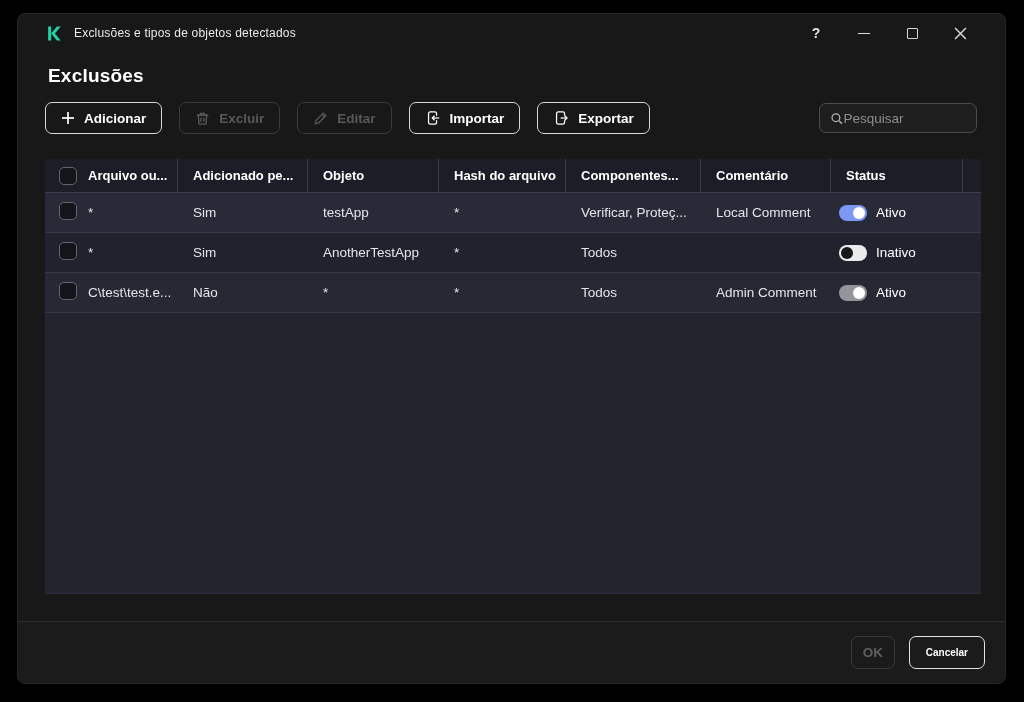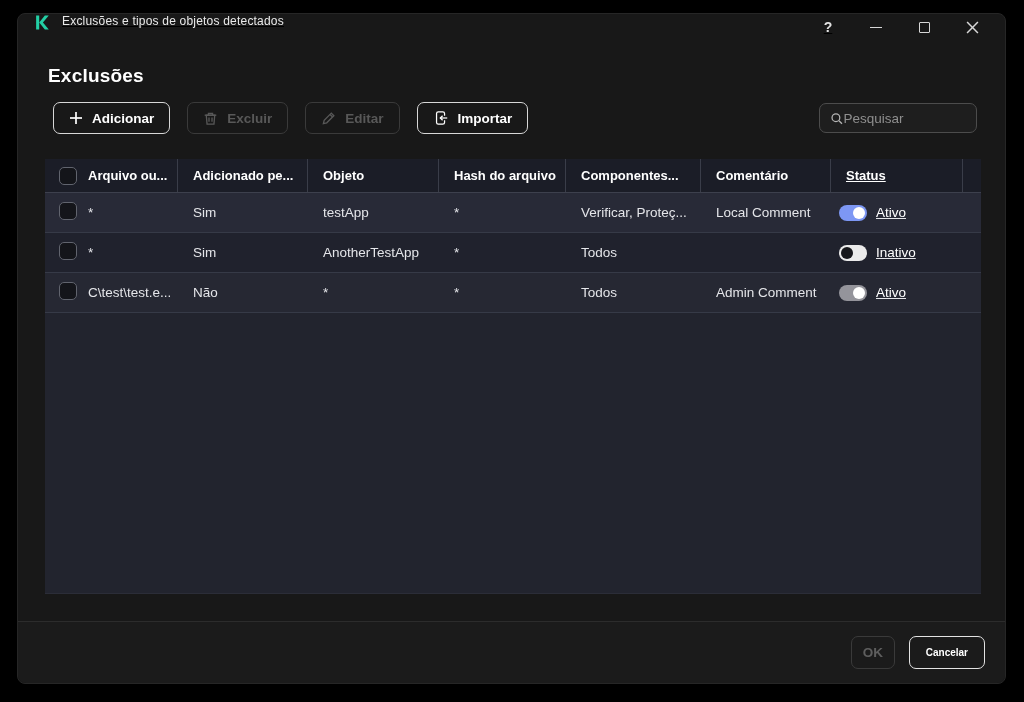--- a/index.html
+++ b/index.html
@@ -6,38 +6,38 @@
   html,body { background:#000; }
   body { font-family:"Liberation Sans", sans-serif; }
   .stage { position:relative; width:1024px; height:702px; background:#000; overflow:hidden; }
 
   .window {
     position:absolute; left:17px; top:13px; width:989px; height:671px;
     background:#181818; border:1px solid #262626; border-radius:8px;
   }
 
   
-  .titlebar { height:38px; display:flex; align-items:flex-start; padding:0 16px;text-decoration:underline; }
+  .titlebar { height:38px; display:flex; align-items:center; padding:0 28px; }
   .logo { width:17px; height:17px; margin-right:11px; display:inline-flex; }
   .win-title { font-size:12px; color:#eaeaea; letter-spacing:.2px; }
   .win-controls { margin-left:auto; display:flex; align-items:center; gap:14px; }
   .winbtn {
     width:34px; height:26px; background:transparent; border:0; color:#d6d6d6;
     display:flex; align-items:center; justify-content:center; cursor:pointer;
     font-family:"Liberation Sans", sans-serif;
   }
   .help-glyph { font-size:14px; font-weight:700; color:#e3e3e3; }
   .min-glyph { width:12px; height:0; border-top:1.6px solid #d6d6d6; display:block; }
   .max-glyph { width:11px; height:11px; border:1.4px solid #d6d6d6; border-radius:1px; display:block; }
 
   
   .page-title { margin:13px 0 0 30px; font-size:19px; font-weight:700; color:#fff; letter-spacing:.2px; }
 
   
-  .toolbar { position:absolute; left:27px; top:88px; right:28px; display:flex; align-items:center; gap:17px;margin-left:8px; }
+  .toolbar { position:absolute; left:27px; top:88px; right:28px; display:flex; align-items:center; gap:17px; }
   .btn {
     height:32px; border-radius:7px; border:1px solid #d7d7d7; background:transparent;
     color:#fff; font-weight:700; font-size:13.5px; display:inline-flex; align-items:center;
     gap:9px; padding:0 15px; cursor:pointer; font-family:"Liberation Sans", sans-serif; white-space:nowrap;
   }
   .btn svg { flex:0 0 auto; }
   .btn.disabled { border-color:#3a3a3a; color:#585858; cursor:default; }
   .search {
     margin-left:auto; width:158px; height:30px; border:1px solid #4c4c4c; border-radius:7px;
     background:#1e1e1e; display:flex; align-items:center; gap:0; padding:0 10px;
@@ -53,21 +53,21 @@
   .thead { height:34px; display:flex; align-items:center; background:#1b1d27; border-bottom:1px solid #3d404d; }
   .th { font-size:13px; font-weight:700; color:#fff; height:100%; display:flex; align-items:center; padding-left:15px; }
   .sep { border-right:1px solid #3a3d49; }
   .col-sel { width:43px; padding-left:0; }
   .col-arquivo { width:90px; padding-left:0; }
   .col-adicionado { width:130px; }
   .col-objeto { width:131px; }
   .col-hash { width:127px; }
   .col-comp { width:135px; }
   .col-coment { width:130px; }
-  .col-status { width:132px;text-decoration:underline; }
+  .col-status { width:132px; }
   .col-spacer { flex:1; padding-left:0; }
 
   .trow { height:40px; display:flex; align-items:center; border-bottom:1px solid #363a47; }
   .trow.odd { background:#282a37; }
   .trow.even { background:#20222d; }
   .trow.third { background:#262833; }
   .td { font-size:13.5px; color:#e4e5e9; padding-left:15px; white-space:nowrap; overflow:hidden; }
   .td.col-sel, .td.col-arquivo { padding-left:0; }
   .td.col-status { padding-left:8px; display:flex; align-items:center; }
   .tbody-rest { flex:1; background:#22242e; border-bottom:1px solid #2b2d38; }
@@ -163,20 +163,28 @@
           </svg>
         <span>Editar</span>
       </button>
       <button class="btn">
         <svg width="16" height="16" viewBox="0 0 18 18" fill="none" stroke="currentColor" stroke-width="1.4">
             <path d="M13 6.5V4a2 2 0 0 0-2-2H6a2 2 0 0 0-2 2v10a2 2 0 0 0 2 2h5a2 2 0 0 0 2-2v-2.5"></path>
             <path d="M16 9H8.2"></path>
             <path d="M10.8 6.4 8.2 9l2.6 2.6"></path>
           </svg>
         <span>Importar</span>
+      </button>
+      <button class="btn">
+        <svg width="16" height="16" viewBox="0 0 18 18" fill="none" stroke="currentColor" stroke-width="1.4">
+            <path d="M13 6.5V4a2 2 0 0 0-2-2H6a2 2 0 0 0-2 2v10a2 2 0 0 0 2 2h5a2 2 0 0 0 2-2v-2.5"></path>
+            <path d="M8.6 9h7.2"></path>
+            <path d="M13.2 6.4 15.8 9l-2.6 2.6"></path>
+          </svg>
+        <span>Exportar</span>
       </button>
       <div class="search">
         <svg width="15" height="15" viewBox="0 0 16 16" fill="none" stroke="#b5b5b5" stroke-width="1.5">
             <circle cx="7" cy="7" r="4.6"></circle>
             <line x1="10.6" y1="10.6" x2="14.2" y2="14.2"></line>
           </svg>
         <input type="text" placeholder="Pesquisar" style="">
       </div>
     </div>
 

